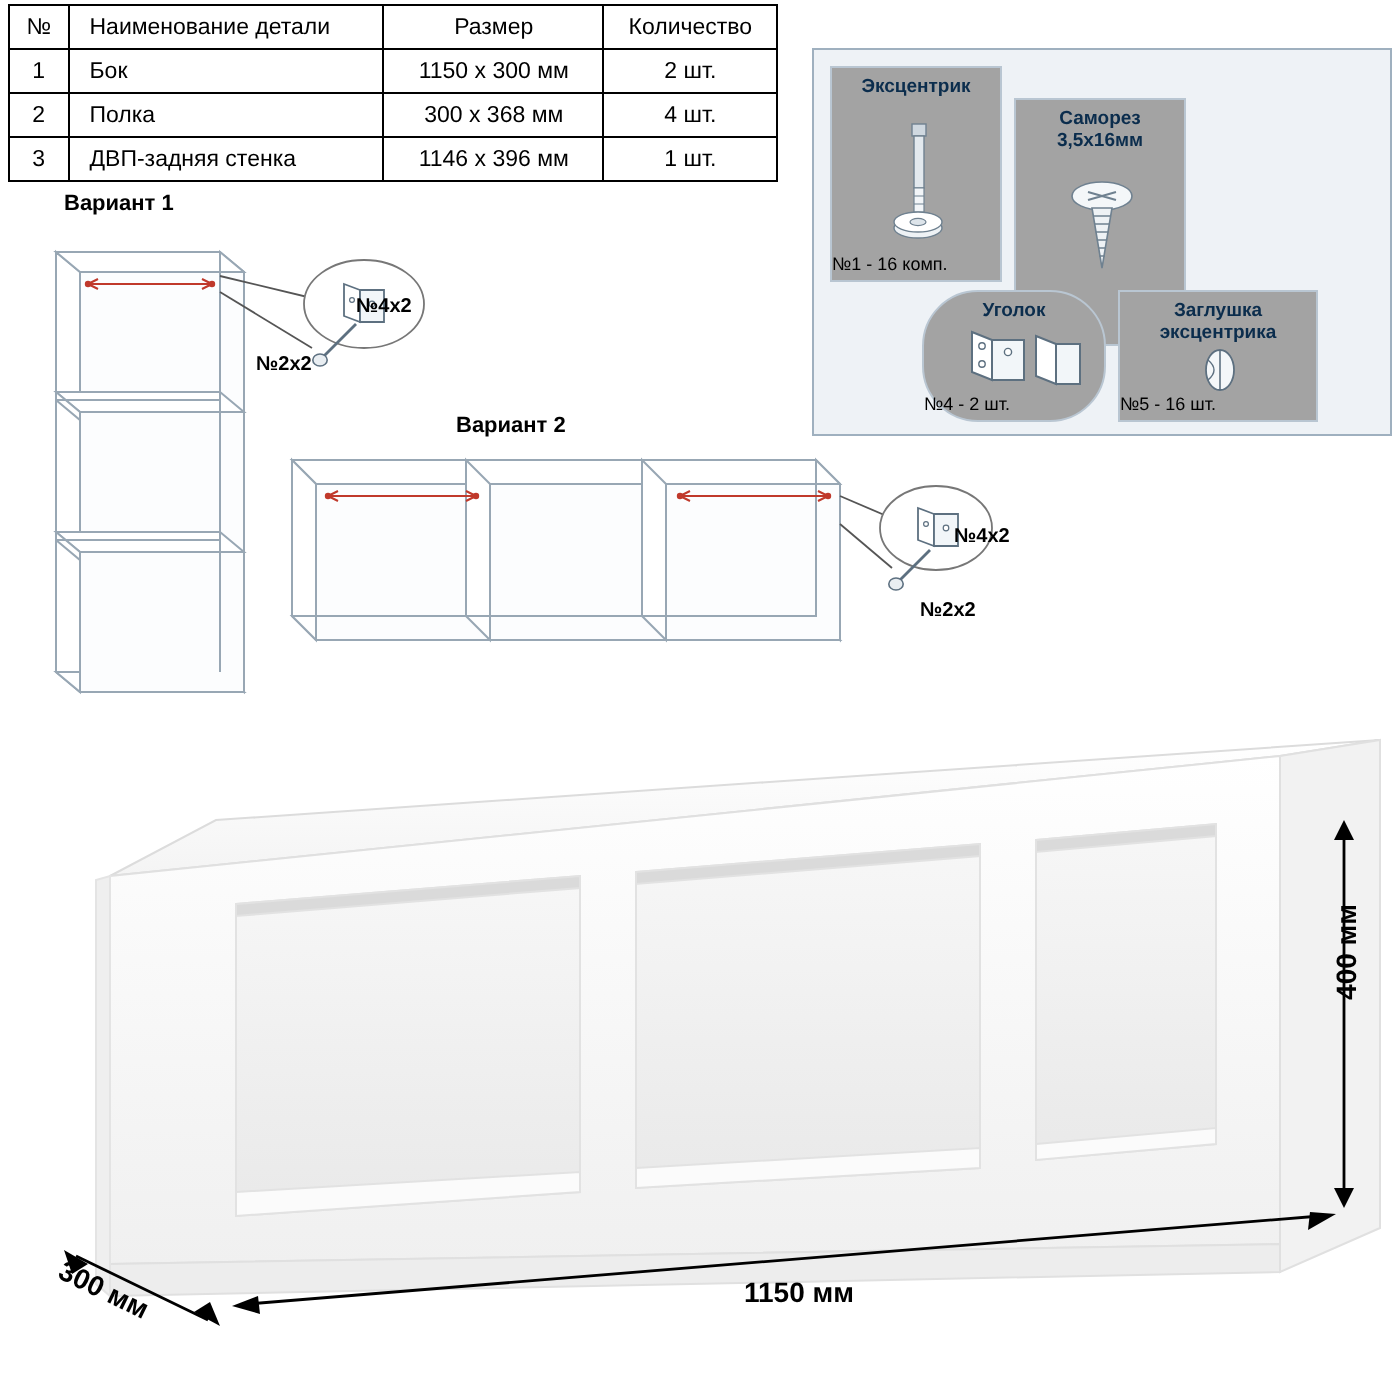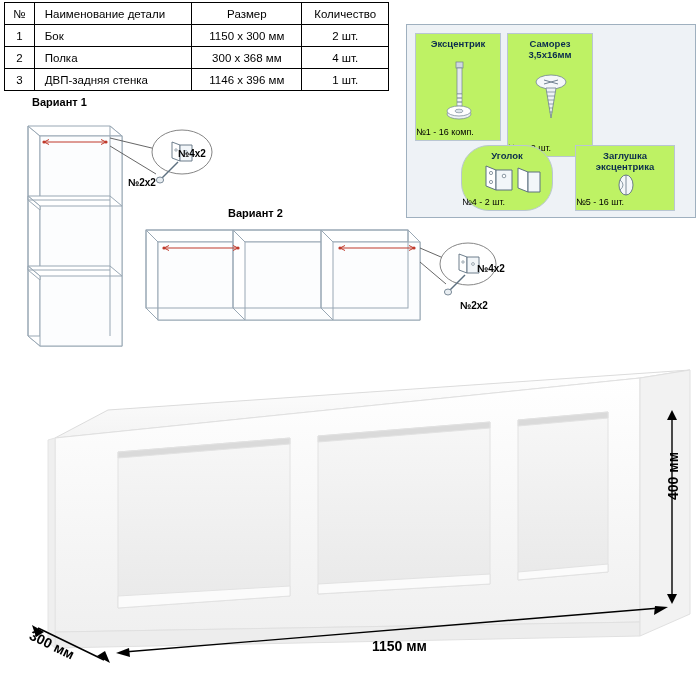--- a/index.html
+++ b/index.html
@@ -33,21 +33,21 @@
   #parts-table .c-qty{width:80px;}
 
   
   #hardware-panel{
     left:406px;top:24px;width:288px;height:192px;
     border:1px solid #9fb0bf;
     background:#eef2f6;
   }
   .hw-cell{
     position:absolute;
-    background:#bef264;
+    background:#a3a3a3;
     border:1px solid #b9c6d2;
     box-sizing:border-box;
   }
   .hw-title{
     position:absolute;left:0;right:0;top:4px;
     text-align:center;font-size:9.5px;font-weight:bold;color:#0b2d4d;
     line-height:11px;
   }
   .hw-caption{
     position:absolute;left:0;right:0;bottom:3px;
@@ -110,21 +110,21 @@
         <rect x="41" y="8" width="5" height="26" fill="#e3e9ee" stroke="#6f8190" stroke-width="0.7"></rect>
         <path d="M41 34 h5 v4 h-5 z M41 38 h5 v4 h-5 z M41 42 h5 v4 h-5 z" fill="#f2f5f8" stroke="#6f8190" stroke-width="0.6"></path>
         <ellipse cx="43" cy="54" rx="12" ry="5" fill="#eef2f5" stroke="#6f8190" stroke-width="0.7"></ellipse>
         <ellipse cx="43" cy="51" rx="12" ry="5" fill="#ffffff" stroke="#6f8190" stroke-width="0.7"></ellipse>
         <ellipse cx="43" cy="51" rx="4" ry="1.8" fill="#dde4ea" stroke="#6f8190" stroke-width="0.6"></ellipse>
       </svg>
     </div>
     <div class="hw-caption">№1 - 16 комп.</div>
   </div>
 
-  <div class="hw-cell" style="left:100px;top:8px;width:86px;height:124px;">
+  <div class="hw-cell" style="left:100px;top:24px;width:86px;height:124px;">
     <div class="hw-title">
       <span>Саморез</span><br>
       <span>3,5x16мм</span>
     </div>
     <div class="hw-art" style="top:34px;">
       <svg width="86" height="56" viewBox="0 0 86 56">
         <ellipse cx="43" cy="14" rx="15" ry="7" fill="#f4f7f9" stroke="#6f8190" stroke-width="0.8"></ellipse>
         <path d="M36 12 l14 4 M36 16 l14 -4" stroke="#6f8190" stroke-width="1"></path>
         <path d="M38 20 L43 50 L48 20 Z" fill="#eef2f5" stroke="#6f8190" stroke-width="0.8"></path>
         <path d="M38.6 24 h8.8 M39.2 28 h7.6 M39.8 32 h6.4 M40.4 36 h5.2 M41 40 h4 M41.6 44 h2.8" stroke="#6f8190" stroke-width="0.7"></path>
@@ -143,21 +143,21 @@
         <circle cx="29" cy="11" r="1.6" fill="#fff" stroke="#5d7080" stroke-width="0.7"></circle>
         <circle cx="29" cy="20" r="1.6" fill="#fff" stroke="#5d7080" stroke-width="0.7"></circle>
         <circle cx="42" cy="14" r="1.8" fill="#fff" stroke="#5d7080" stroke-width="0.7"></circle>
         <path d="M56 6 L66 10 L66 30 L56 26 Z" fill="#ffffff" stroke="#5d7080" stroke-width="1"></path>
         <path d="M66 10 L78 10 L78 30 L66 30 Z" fill="#f2f6f9" stroke="#5d7080" stroke-width="1"></path>
       </svg>
     </div>
     <div class="hw-caption">№4 - 2 шт.</div>
   </div>
 
-  <div class="hw-cell" style="left:152px;top:120px;width:100px;height:66px;margin-left:16px;">
+  <div class="hw-cell" style="left:152px;top:120px;width:100px;height:66px;">
     <div class="hw-title">
       <span>Заглушка</span><br>
       <span>эксцентрика</span>
     </div>
     <div class="hw-art" style="top:28px;">
       <svg width="100" height="22" viewBox="0 0 100 22">
         <ellipse cx="50" cy="11" rx="7" ry="10" fill="#f4f7f9" stroke="#5d7080" stroke-width="0.9"></ellipse>
         <path d="M50 1 L50 21" stroke="#5d7080" stroke-width="0.8"></path>
         <path d="M44 6 q6 5 0 10" stroke="#5d7080" stroke-width="0.7" fill="none"></path>
       </svg>

